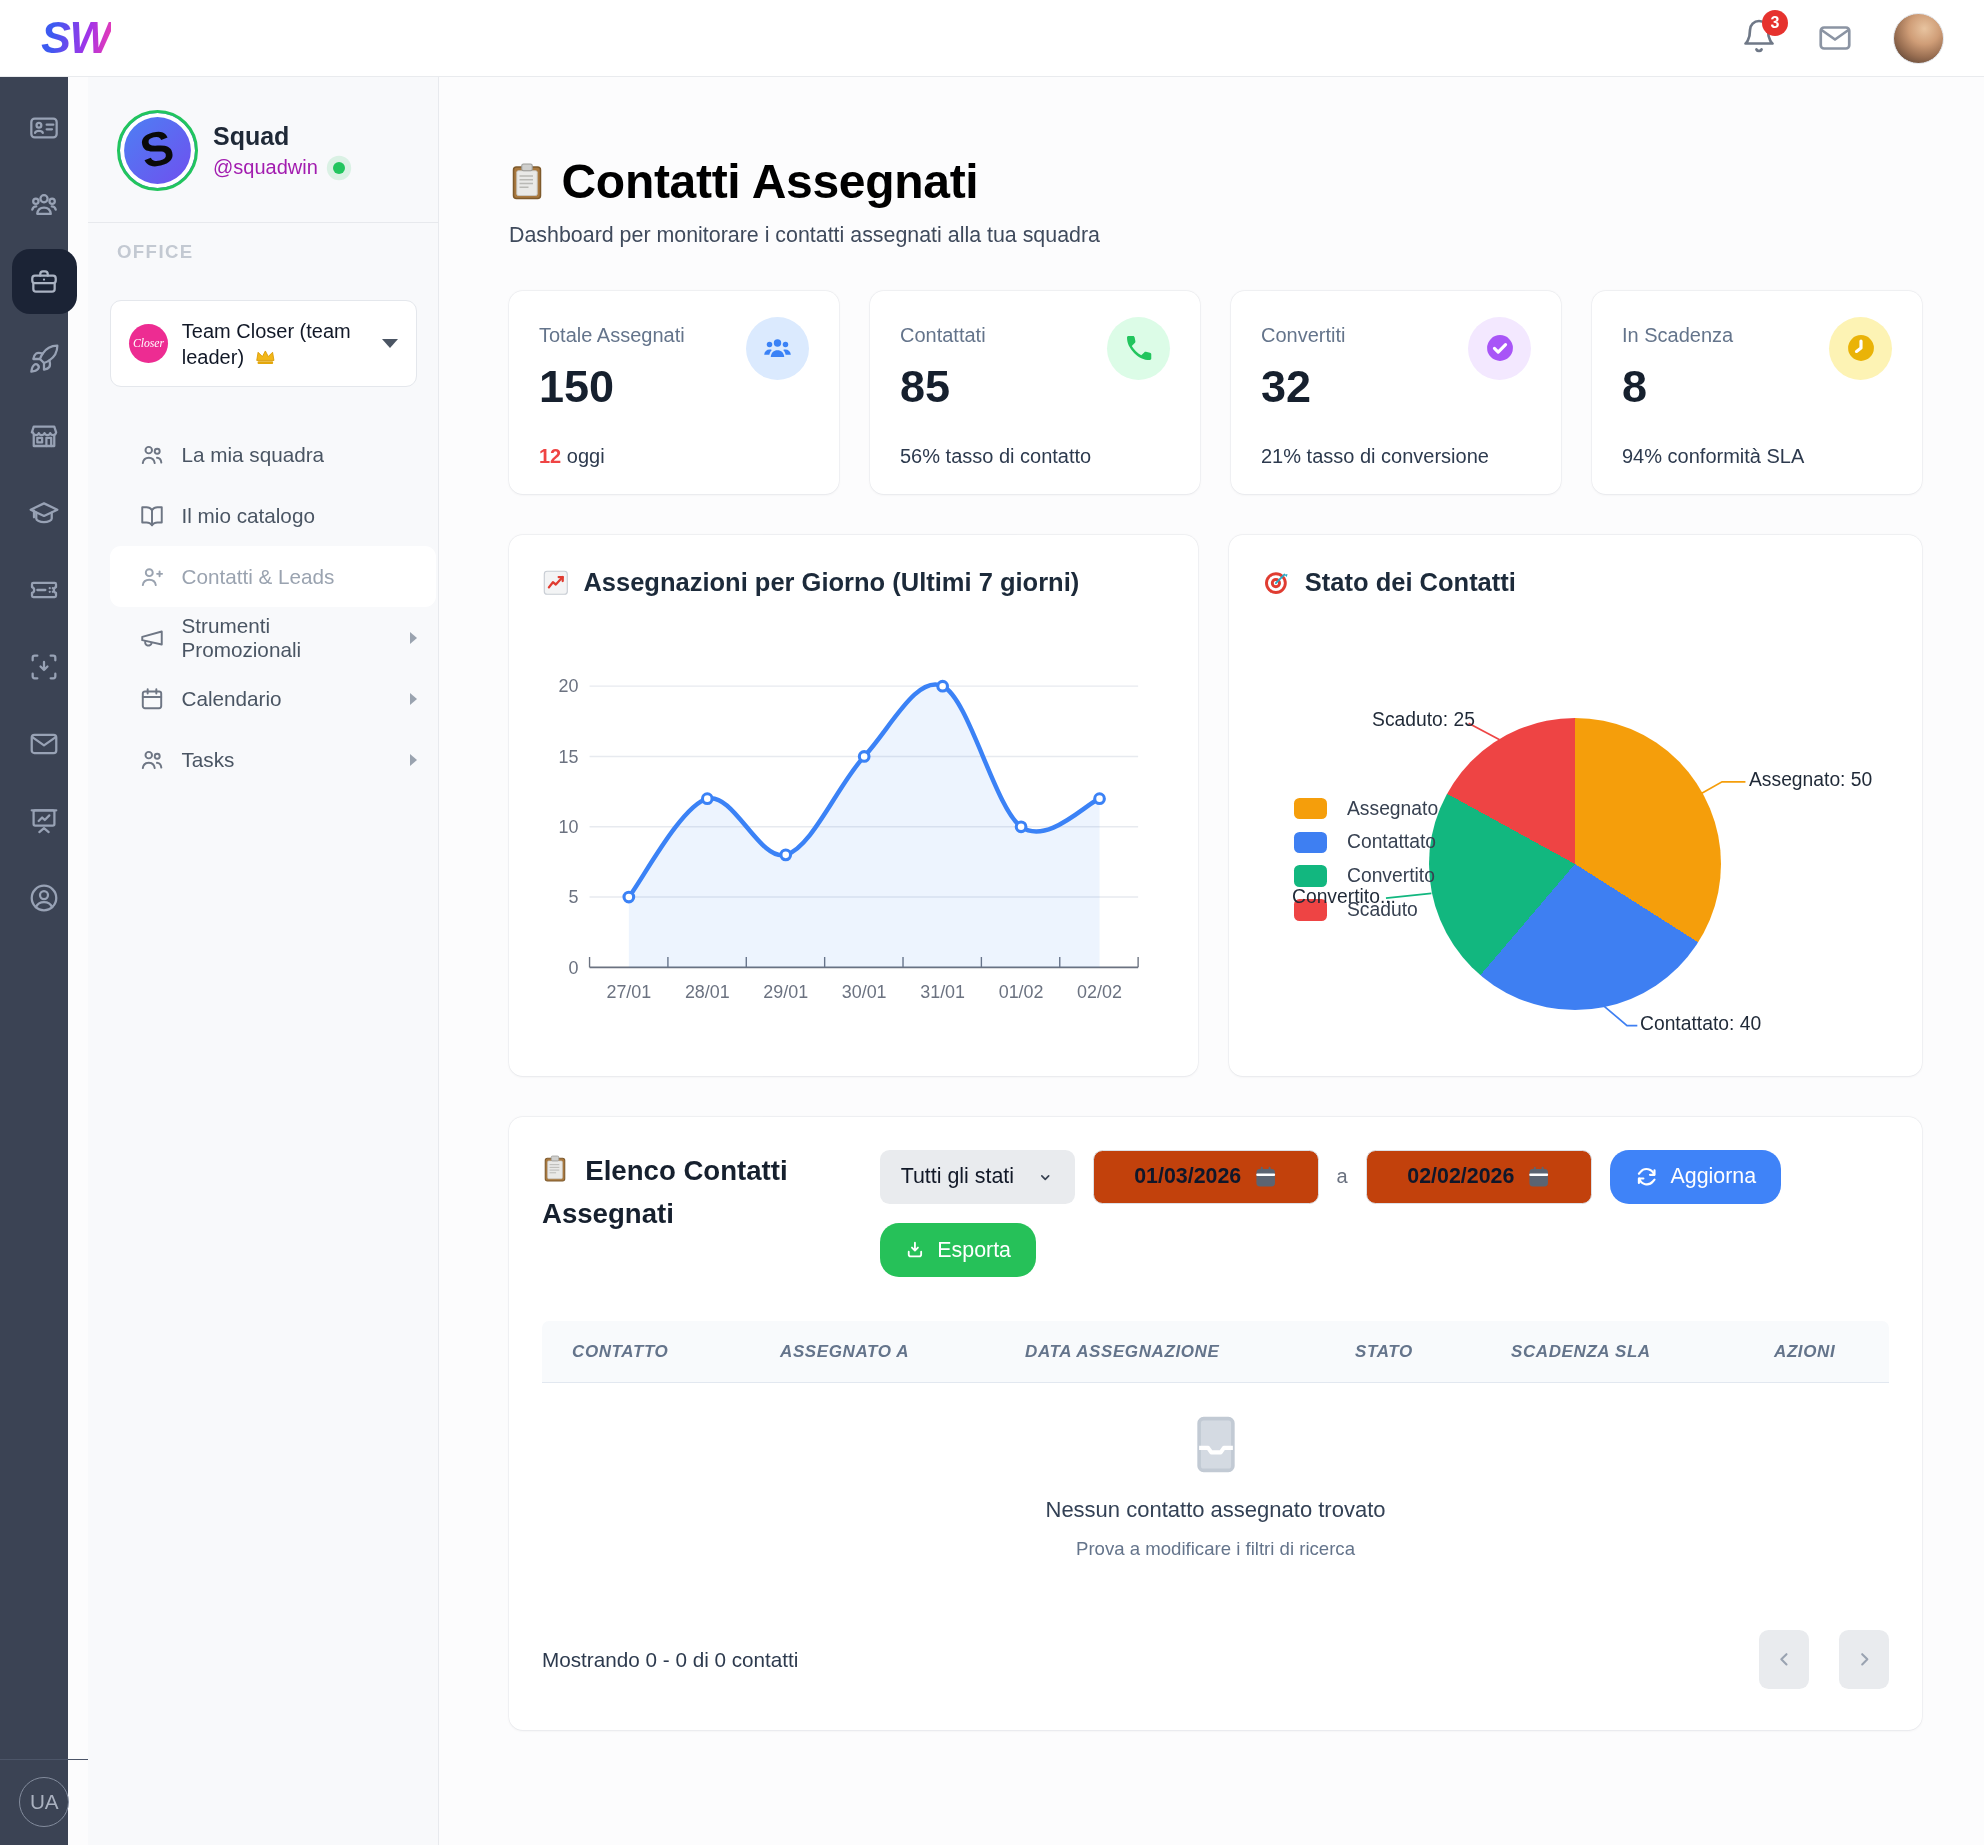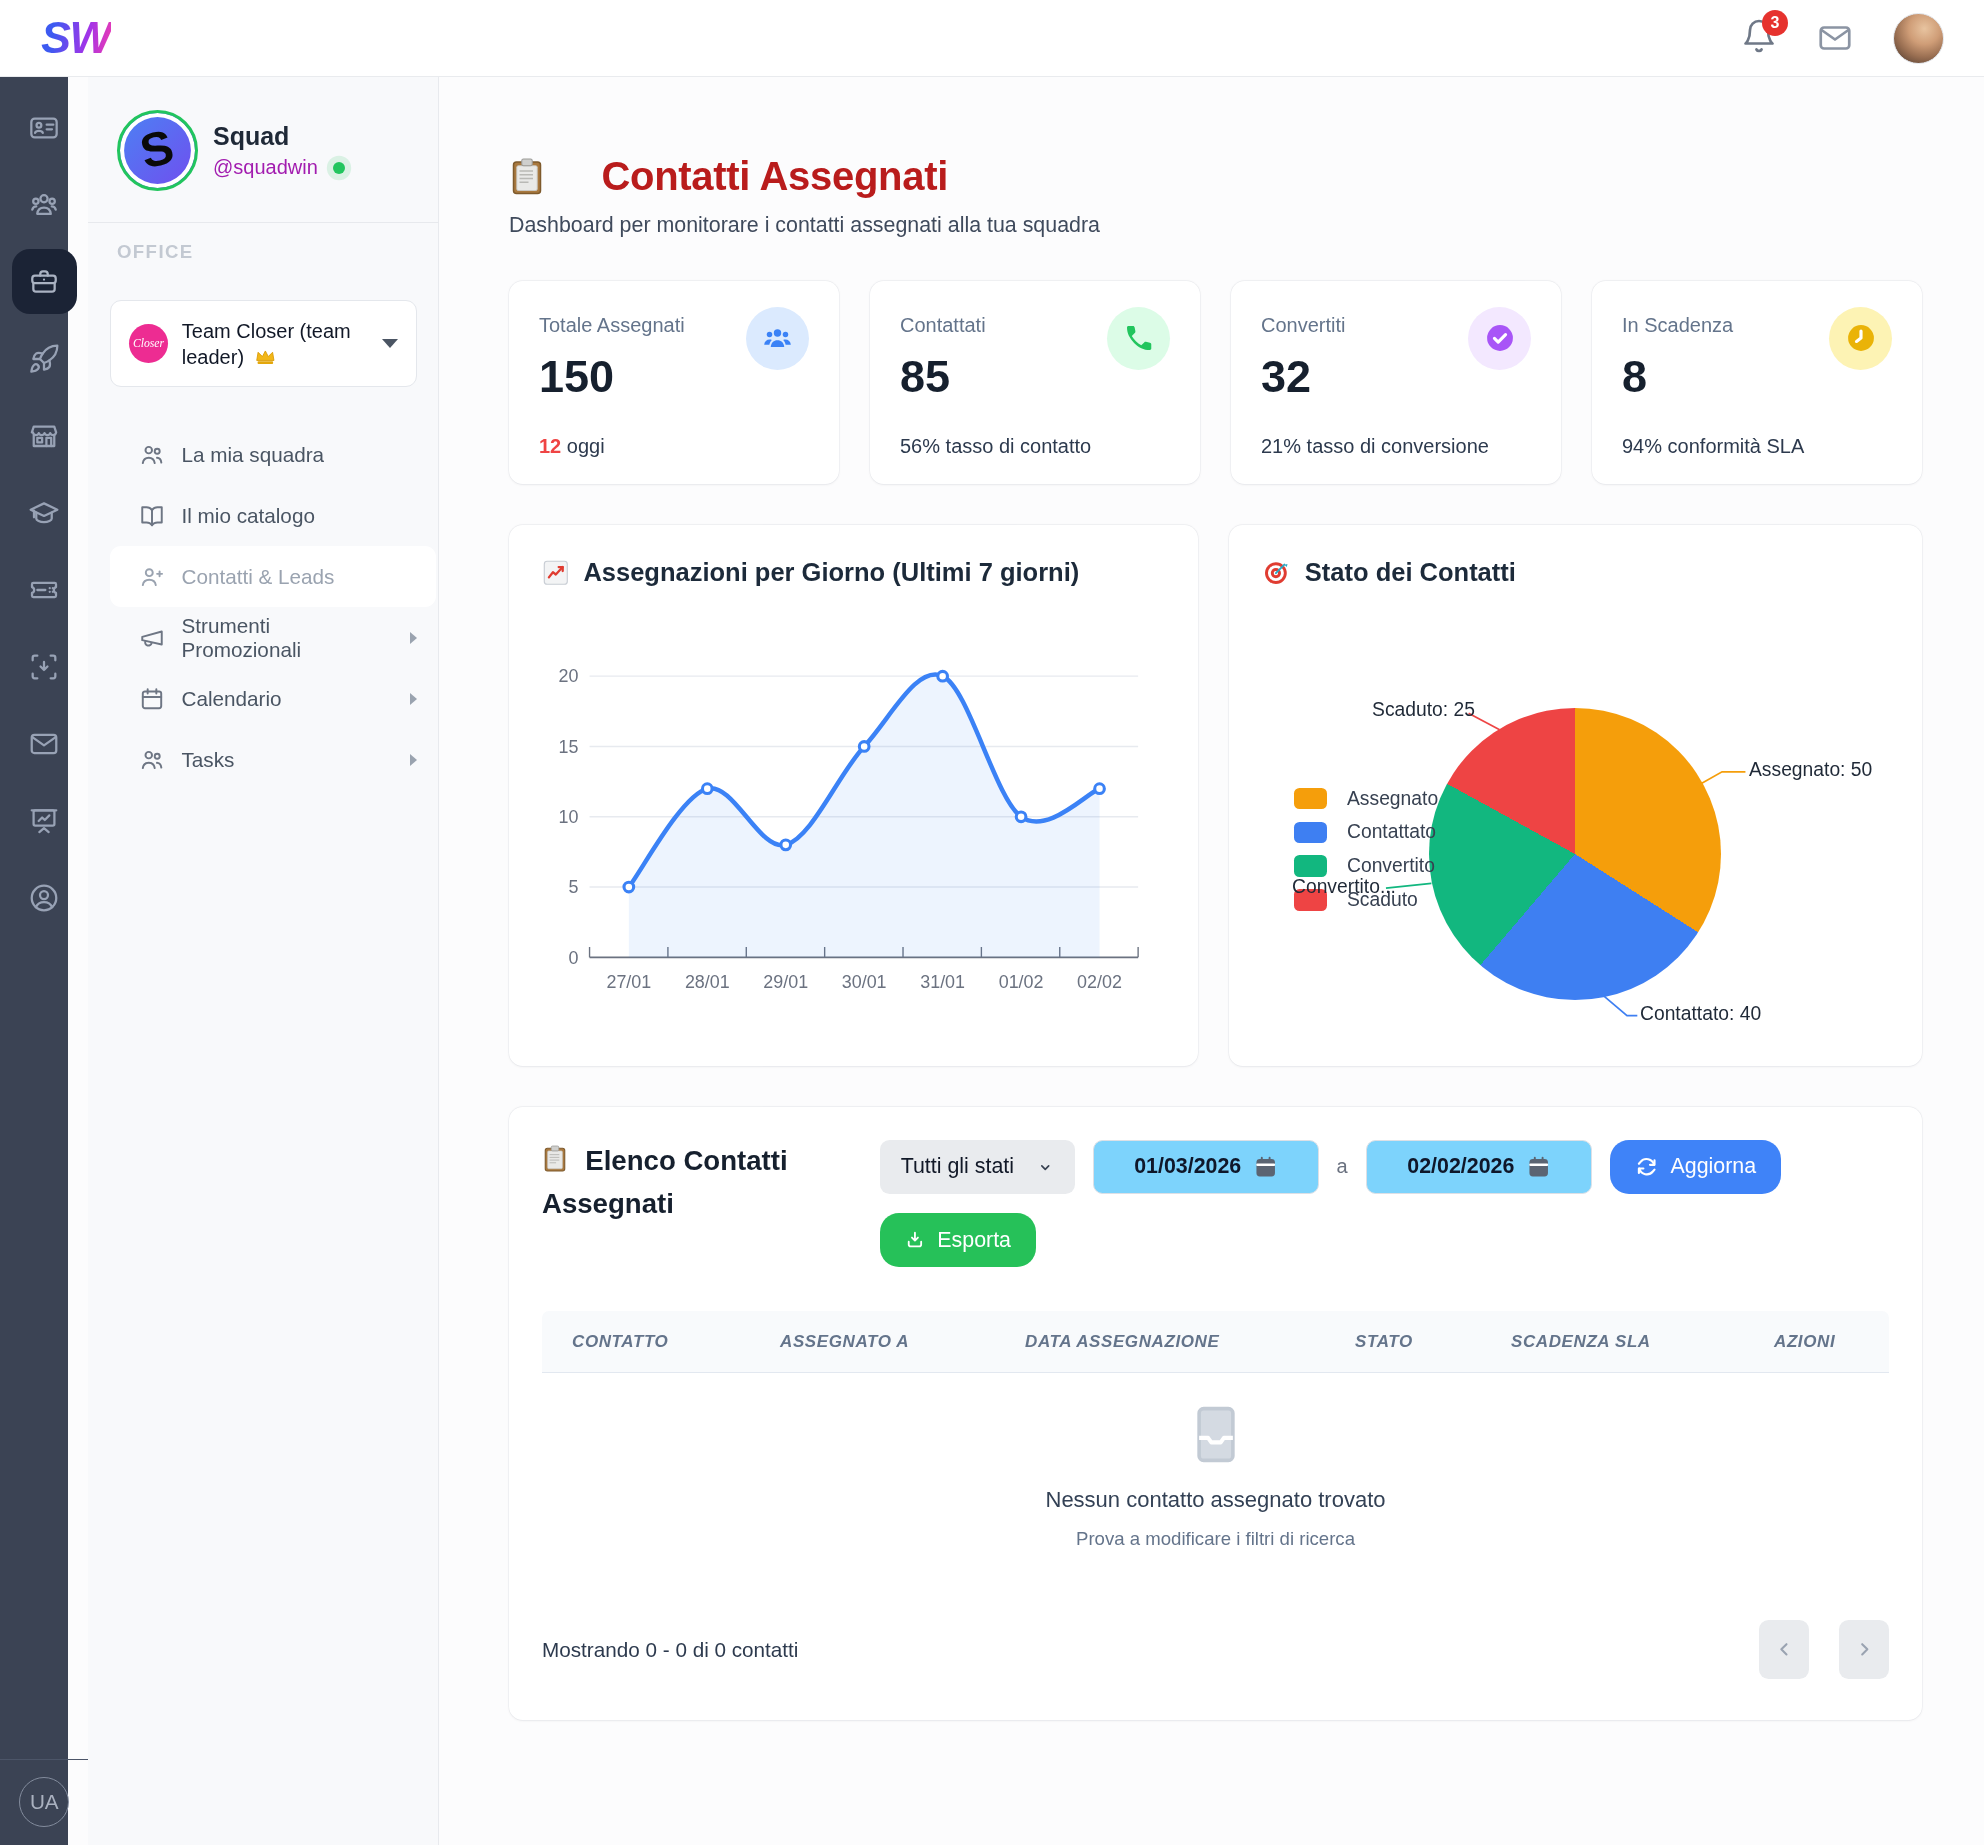--- a/index.html
+++ b/index.html
@@ -57,21 +57,21 @@
     padding:0 19.3px 0 29px; gap:16.5px; color:#4a5563; font-size:20.7px; }
   .menu-item .mi-icon { color:#6e7684; display:flex; }
   .menu-item.active { background:#fff; color:#9aa3b0; }
   .menu-item.active .mi-icon { color:#9aa3b0; }
   .sub-arrow { margin-left:auto; width:0; height:0; border-top:6.2px solid transparent;
     border-bottom:6.2px solid transparent; border-left:7.6px solid #9aa3af; }
 
   
   .main { position:absolute; left:440px; top:77px; width:1545px; height:1769px; background:#fcfcfd; padding-left:69px; }
   .page-title { margin-top:77px; display:flex; align-items:center; gap:16.5px; }
-  .page-title h1 { font-size:40px; font-weight:800; color:#b91c1c; letter-spacing:-0.3px;margin-left:40px; }
+  .page-title h1 { font-size:48px; font-weight:800; color:#000000; letter-spacing:-0.3px; }
   .page-sub { margin-top:13.8px; font-size:21.4px; color:#3f4a5c; }
 
   .stats-row { margin-top:43px; display:flex; gap:31px; width:1413px; }
   .stat-card { flex:1; height:203px; background:#fff; border-radius:13.8px; padding:26px 30px;
     box-shadow:0 0.7px 2.8px rgba(15,23,42,.06), 0 0 0 0.7px #f1f2f5; display:flex; flex-direction:column; }
   .stat-top { display:flex; justify-content:space-between; align-items:flex-start; }
   .stat-label { font-size:20px; color:#64748b; margin-top:6.9px; }
   .stat-icon { width:63px; height:63px; border-radius:50%; display:flex; align-items:center; justify-content:center; }
   .stat-value { font-size:45px; font-weight:800; color:#16202e; margin-top:-19.3px; }
   .stat-caption { margin-top:auto; font-size:20px; color:#2d3a4e; }
@@ -102,21 +102,21 @@
   
   .list-card { margin-top:41px; width:1413px; height:613px; background:#fff; border-radius:13.8px;
     padding:33px; box-shadow:0 0.7px 2.8px rgba(15,23,42,.06), 0 0 0 0.7px #f1f2f5; position:relative; }
   .list-head { display:flex; }
   .list-title { width:338px; font-size:27.6px; font-weight:bold; color:#16202e; line-height:1.55; }
   .list-title .t-icon { display:inline-block; vertical-align:-4.1px; margin-right:9.6px; }
   .filters { display:flex; flex-direction:column; gap:19.3px; }
   .filter-row { display:flex; align-items:center; gap:18px; }
   .select-box { height:54px; background:#e9ebee; border-radius:9.6px; display:flex; align-items:center;
     gap:23.4px; padding:0 20.7px; font-size:21.4px; color:#111827; }
-  .date-box { height:54px; width:226px; background:#7dd3fc; border:1.4px solid #dde0e6; border-radius:9.6px;
+  .date-box { height:54px; width:226px; background:#c2410c; border:1.4px solid #dde0e6; border-radius:9.6px;
     display:flex; align-items:center; justify-content:center; gap:12.4px; font-size:21.4px; font-weight:bold; color:#0f172a; }
   .sep-a { font-size:20px; color:#6b7280; }
   .btn { height:54px; border-radius:19px; display:flex; align-items:center; gap:12.4px; padding:0 25px;
     font-size:21.4px; color:#fff; border:none; }
   .btn-refresh { background:#3f83f8; }
   .btn-export { background:#26c159; width:156px; }
 
   .table-head { margin-top:44px; height:62px; background:#f8fafc; border-bottom:1.4px solid #e2e8f0;
     border-radius:6.9px 6.9px 0 0; display:grid; grid-template-columns:208px 245px 330px 156px 263px auto;
     align-items:center; padding:0 30px;font-style:italic; }

